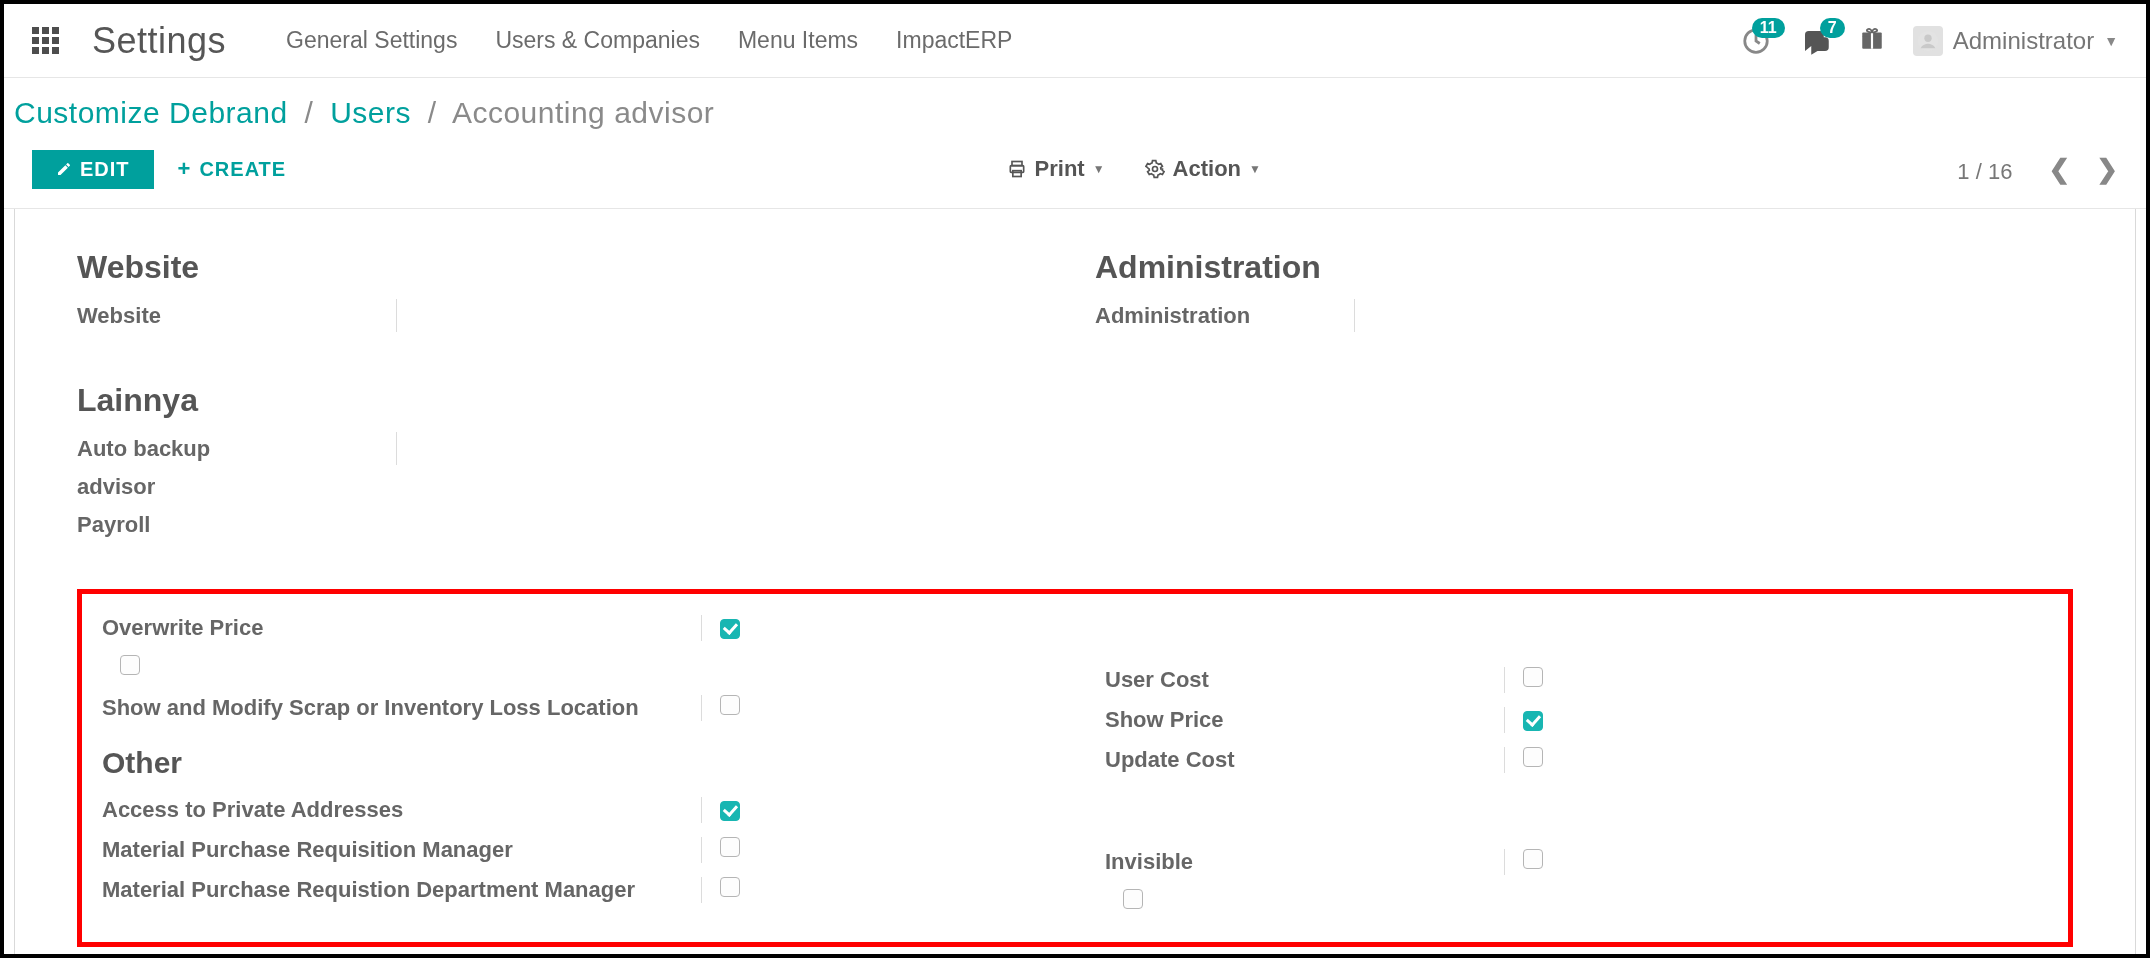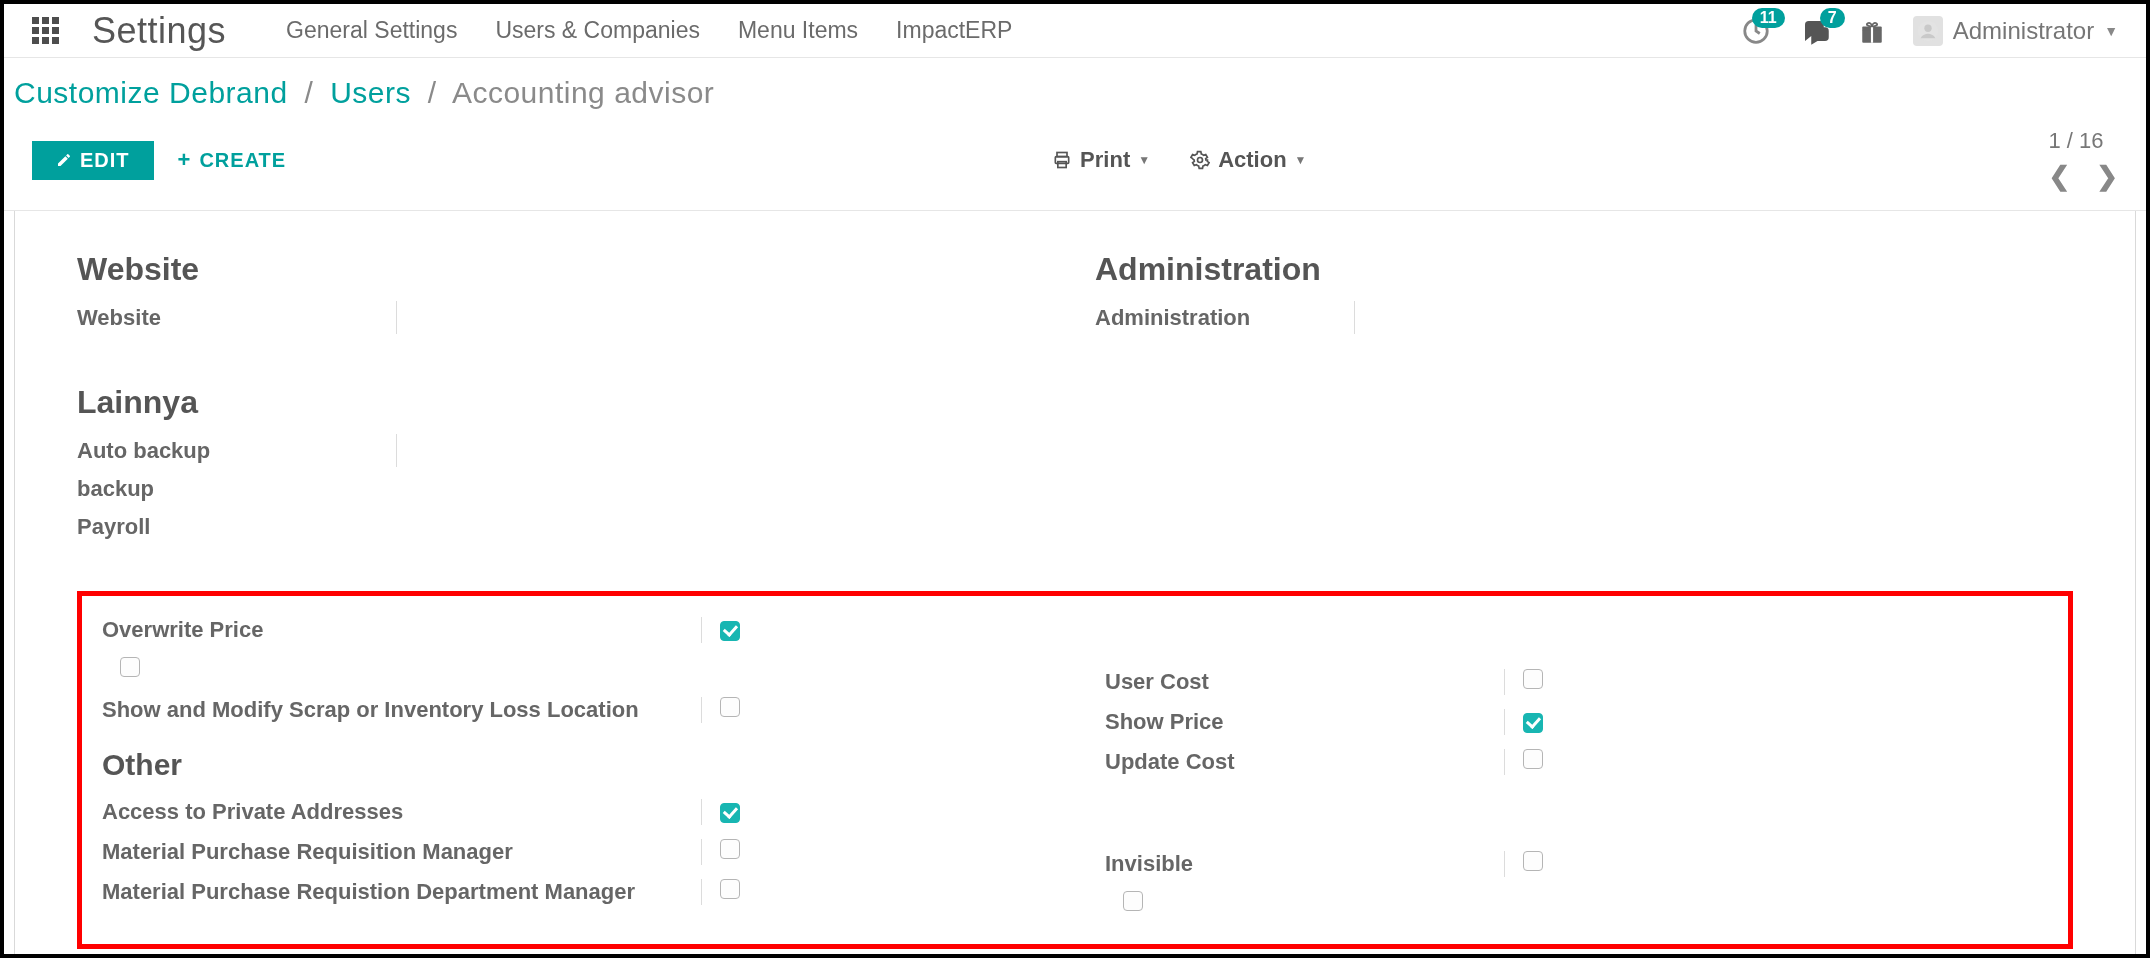--- a/index.html
+++ b/index.html
@@ -24,35 +24,35 @@
     background:#fff;
   }
 
   
   .inner-scroll::-webkit-scrollbar { width:26px; }
   .inner-scroll::-webkit-scrollbar-track { background:#e8e8e8; }
   .inner-scroll::-webkit-scrollbar-thumb { background:#c3c3c3; border-radius:3px; }
 
   
   .navbar {
-    height:54px;
+    height:74px;
     display:flex;
     align-items:center;
     padding:0 28px;
     font-size:23px;
     color:#6b6b6b;
     border-bottom:1px solid #e6e6e6;
   }
   .navbar .apps-icon { width:28px; display:flex; flex-wrap:wrap; gap:3px; margin-right:32px; cursor:pointer;}
   .navbar .apps-icon span { width:7px; height:7px; background:#4d4d4d; display:block;}
   .navbar .brand { font-size:36px; font-weight:400; color:#565656; margin-right:60px; letter-spacing:0.5px;}
   .navbar .menu { display:flex; gap:38px; font-size:23px;}
   .navbar .menu a { color:#6b6b6b; text-decoration:none; cursor:pointer;}
   .navbar .spacer { flex:1; }
-  .navbar .systray { display:flex; align-items:flex-end; gap:28px; }
+  .navbar .systray { display:flex; align-items:flex-start; gap:28px; }
   .systray .icon { position:relative; cursor:pointer; color:#777; }
   .systray svg { display:block; }
   .badge {
     position:absolute; top:-8px; right:-14px;
     background:#00a09d; color:#fff;
     font-size:16px; font-weight:700;
     border-radius:14px; padding:1px 8px;
     min-width:20px; text-align:center;
   }
   .user-menu { display:flex; align-items:center; gap:10px; font-size:24px; color:#767676; cursor:pointer;}
@@ -84,21 +84,21 @@
     letter-spacing:1px;
     cursor:pointer;
     border:none;
     text-transform:uppercase;
   }
   .btn-primary { background:#00a09d; color:#fff; }
   .btn-link { background:transparent; color:#00a09d; }
   .cp-center { flex:1; display:flex; justify-content:center; gap:40px; }
   .cp-center .dd { display:flex; align-items:center; gap:8px; color:#555; font-weight:600; cursor:pointer; font-size:22px;}
   .cp-center .caret, .cp-right .caret { font-size:12px; color:#777; }
-  .cp-right { display:flex; align-items:flex-start; gap:7px; color:#777; font-size:22px;flex-direction:column;}
+  .cp-right { display:flex; align-items:flex-end; gap:36px; color:#777; font-size:22px;}
   .cp-right .pager-arrows { display:flex; gap:26px; }
   .cp-right .pager-arrows span { cursor:pointer; font-weight:700; font-size:26px; color:#888;}
 
   
   .sheet-padding { padding:0 10px; }
   .sheet {
     background:#fff;
     border-left:1px solid #d9d9d9;
     border-right:1px solid #d9d9d9;
     padding:22px 62px 900px; 
@@ -282,21 +282,21 @@
             <div class="field-label">Website</div>
             <div class="field-value"></div>
           </div>
 
           <div class="group-title" style="margin-top:48px">Lainnya</div>
           <div class="field-row">
             <div class="field-label" style="border-right:1px solid #dcdcdc">Auto backup</div>
             <div class="field-value"></div>
           </div>
           <div class="field-row">
-            <div class="field-label" style="border-right:none">backup</div>
+            <div class="field-label" style="border-right:none">advisor</div>
           </div>
           <div class="field-row">
             <div class="field-label" style="border-right:none">Payroll</div>
           </div>
         </div>
 
         <div class="col">
           <div class="group-title">Administration</div>
           <div class="field-row">
             <div class="field-label" style="width:260px">Administration</div>

